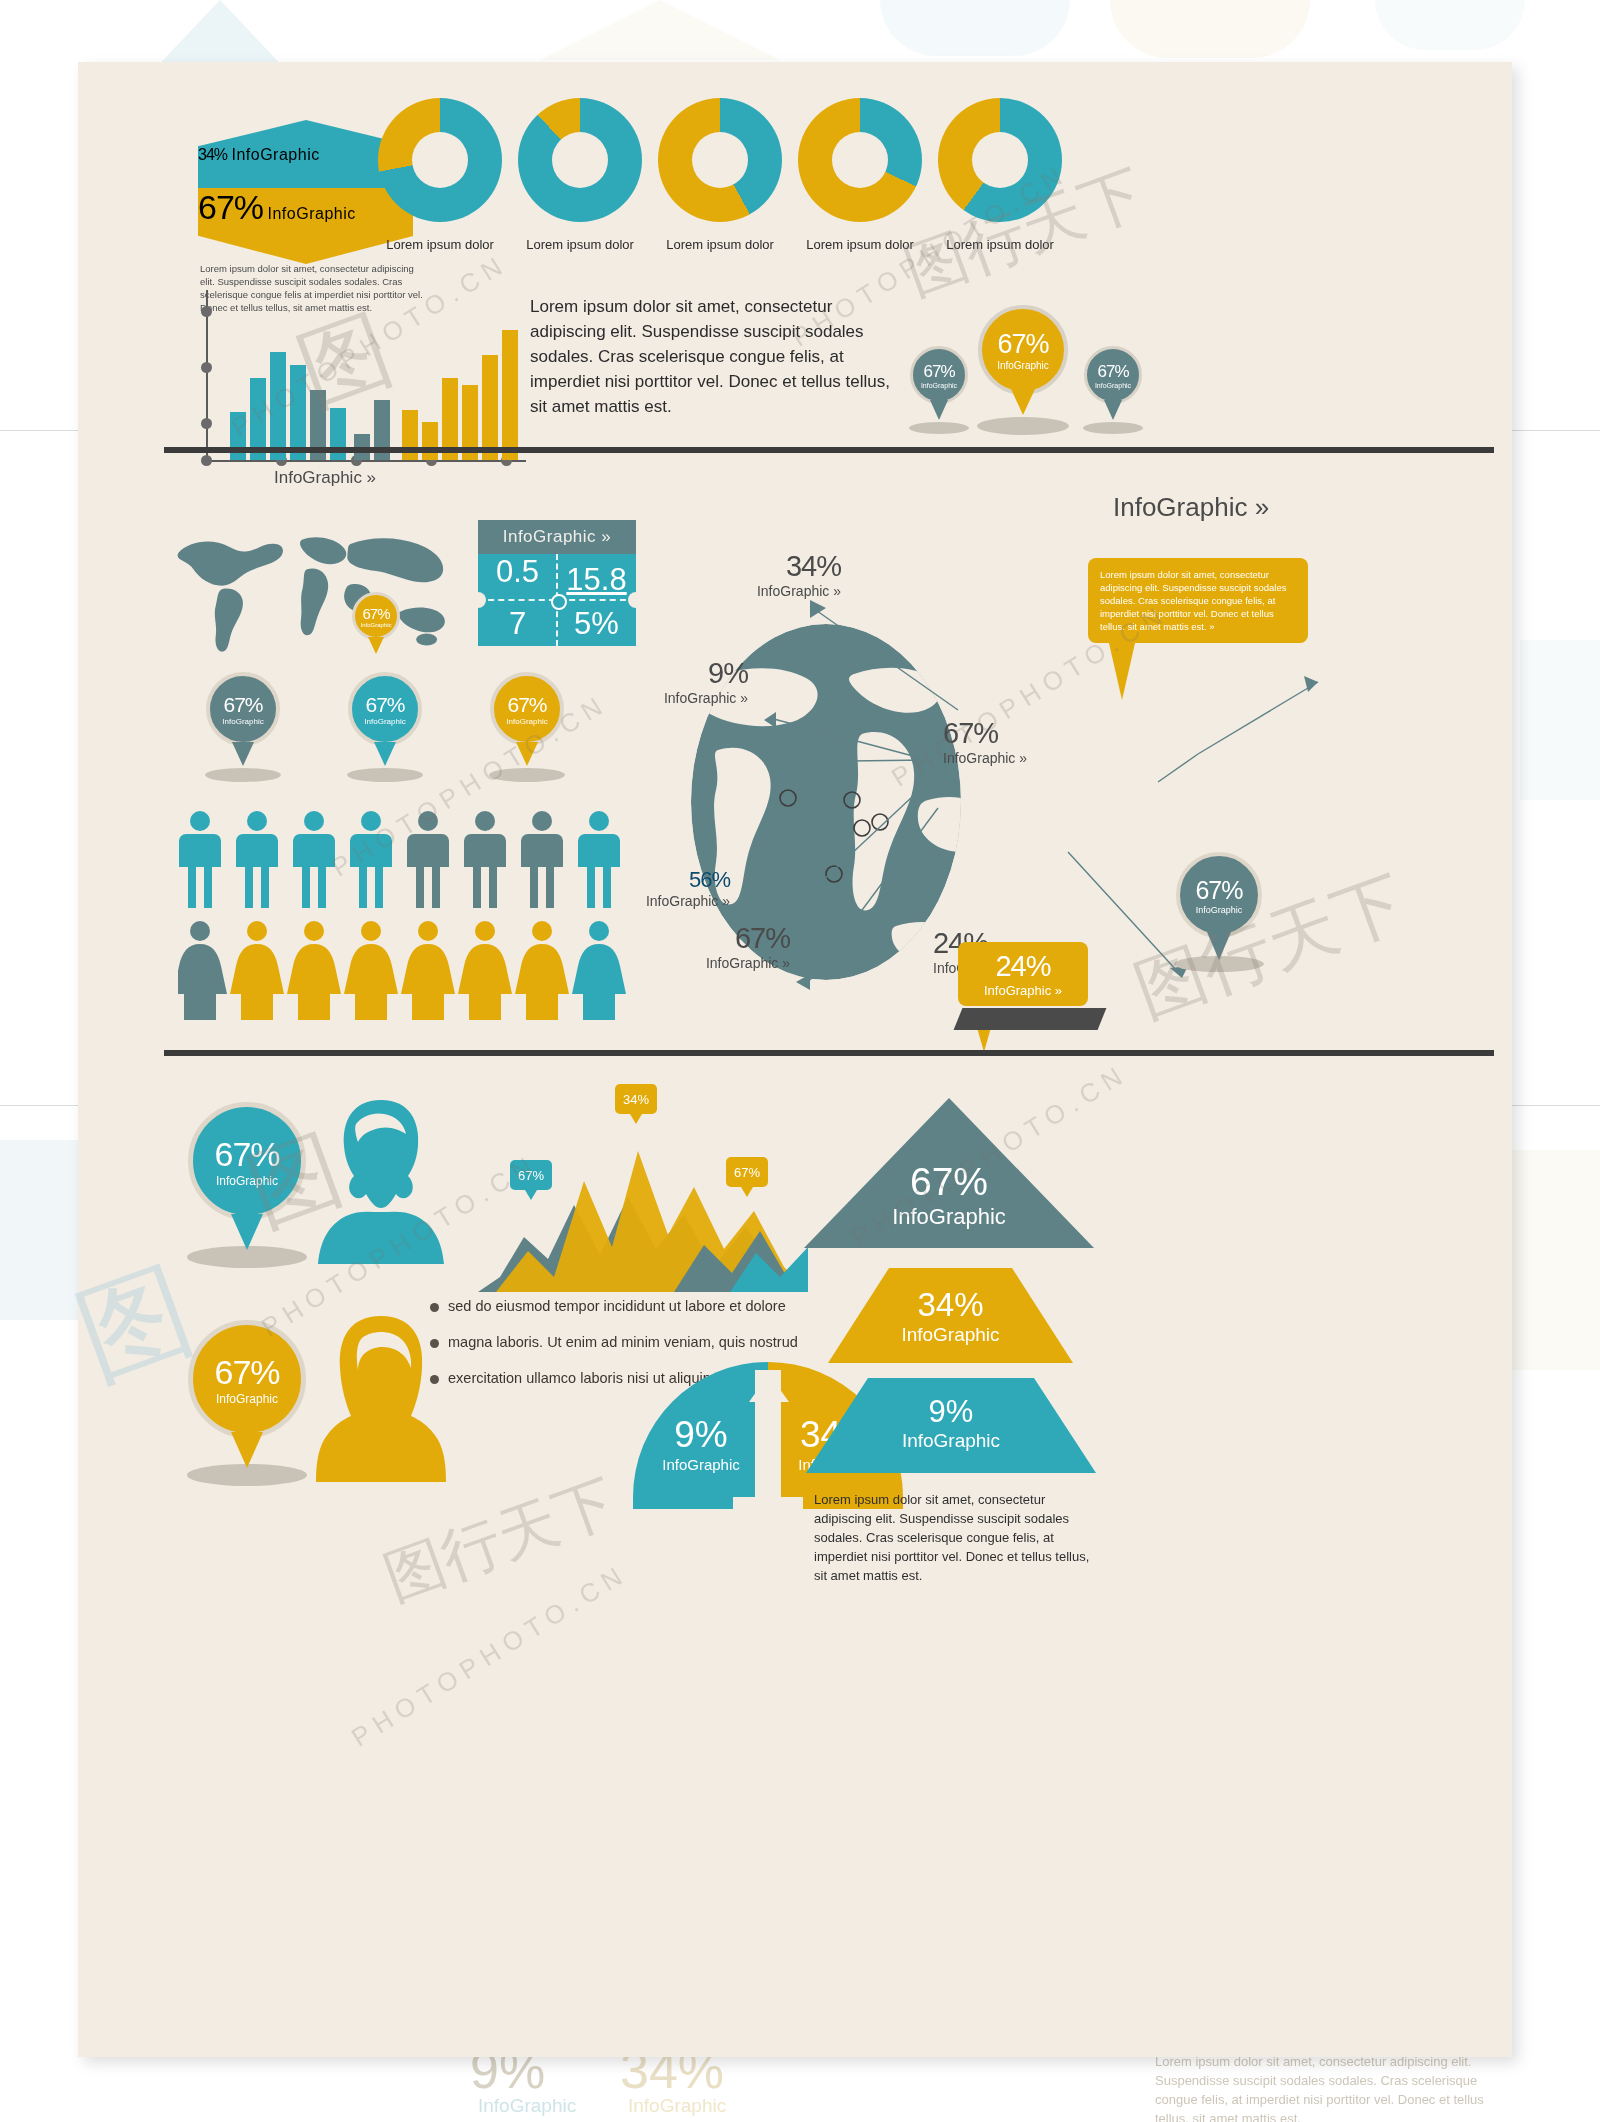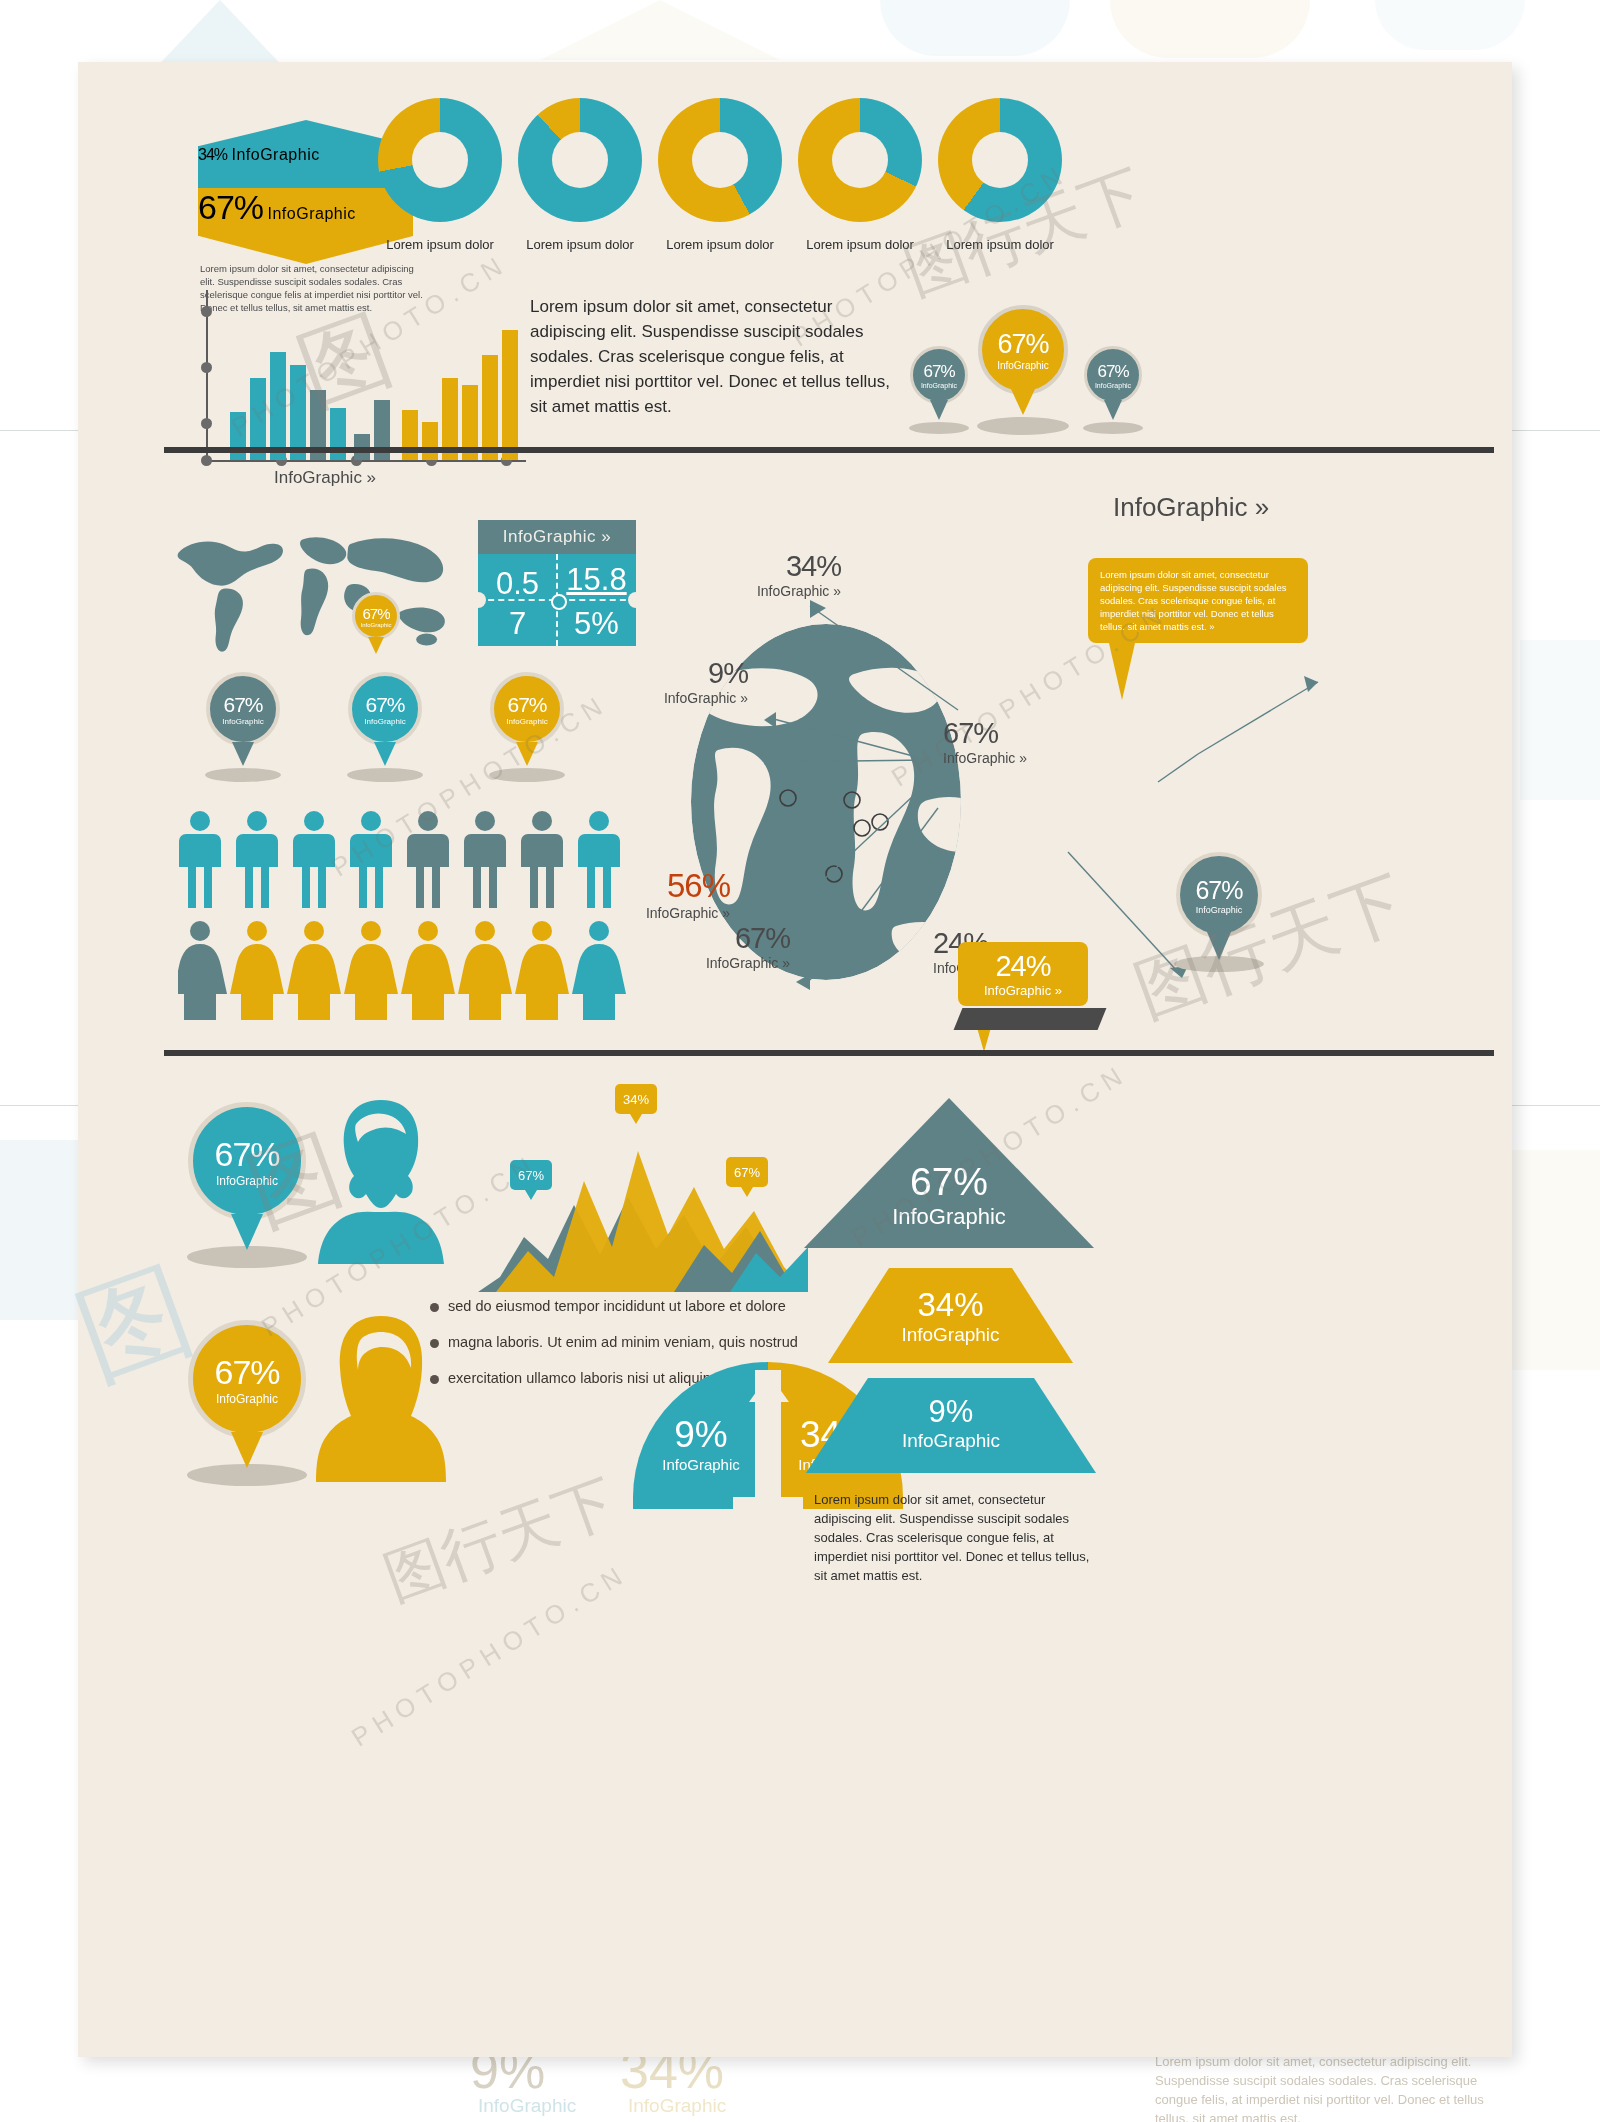--- a/index.html
+++ b/index.html
@@ -217,21 +217,21 @@
       <div class="pin" style="width:48px;height:48px;background:#e3ab09;border:3px solid #ded7c9;">
         <div class="p1 pct" style="font-size:15px;">67%</div>
         <div class="p2" style="font-size:6px;">InfoGraphic</div>
       </div>
       <div class="pintip" style="top:45px;border-left:8px solid transparent;border-right:8px solid transparent;border-top:17px solid #e3ab09;"></div>
     </div>
 
     <div class="tbl" style="left:400px;top:458px;width:158px;">
       <div class="hd ig">InfoGraphic »</div>
       <div class="bd" style="height:92px;">
-        <div style="position:absolute;left:0;top:12px;width:79px;" class="cell">0.5</div>
+        <div style="position:absolute;left:0;top:0;width:79px;" class="cell">0.5</div>
         <div style="position:absolute;left:79px;top:8px;width:79px;text-decoration:underline;" class="cell">15.8</div>
         <div style="position:absolute;left:0;top:52px;width:79px;" class="cell">7</div>
         <div style="position:absolute;left:79px;top:52px;width:79px;" class="cell">5%</div>
         <div style="position:absolute;left:0;top:45px;width:158px;border-top:2px dashed rgba(255,255,255,.9);"></div>
         <div style="position:absolute;left:78px;top:0;height:92px;border-left:2px dashed rgba(255,255,255,.9);"></div>
         <div style="position:absolute;left:73px;top:40px;width:12px;height:12px;border-radius:50%;background:#2fa9b8;border:2px solid #fff;"></div>
         <div style="position:absolute;left:-8px;top:38px;width:16px;height:16px;border-radius:50%;background:#f2ece3;"></div>
         <div style="position:absolute;right:-8px;top:38px;width:16px;height:16px;border-radius:50%;background:#f2ece3;"></div>
       </div>
     </div>
@@ -385,21 +385,21 @@
 
     <div style="position:absolute;left:653px;top:488px;text-align:right;width:110px;">
       <div style="font-size:29px;color:#4a4a4a;" class="pct">34%</div>
       <div style="font-size:14px;color:#4a4a4a;">InfoGraphic »</div>
     </div>
     <div style="position:absolute;left:560px;top:595px;text-align:right;width:110px;">
       <div style="font-size:29px;color:#4a4a4a;" class="pct">9%</div>
       <div style="font-size:14px;color:#4a4a4a;">InfoGraphic »</div>
     </div>
     <div style="position:absolute;left:542px;top:805px;text-align:right;width:110px;">
-      <div style="font-size:33px;color:#c2410c;" class="pct">56%</div>
+      <div style="font-size:22px;color:#0c4a6e;" class="pct">56%</div>
       <div style="font-size:14px;color:#4a4a4a;">InfoGraphic »</div>
     </div>
     <div style="position:absolute;left:602px;top:860px;text-align:right;width:110px;">
       <div style="font-size:29px;color:#4a4a4a;" class="pct">67%</div>
       <div style="font-size:14px;color:#4a4a4a;">InfoGraphic »</div>
     </div>
     <div style="position:absolute;left:865px;top:655px;width:130px;">
       <div style="font-size:29px;color:#4a4a4a;" class="pct">67%</div>
       <div style="font-size:14px;color:#4a4a4a;">InfoGraphic »</div>
     </div>

